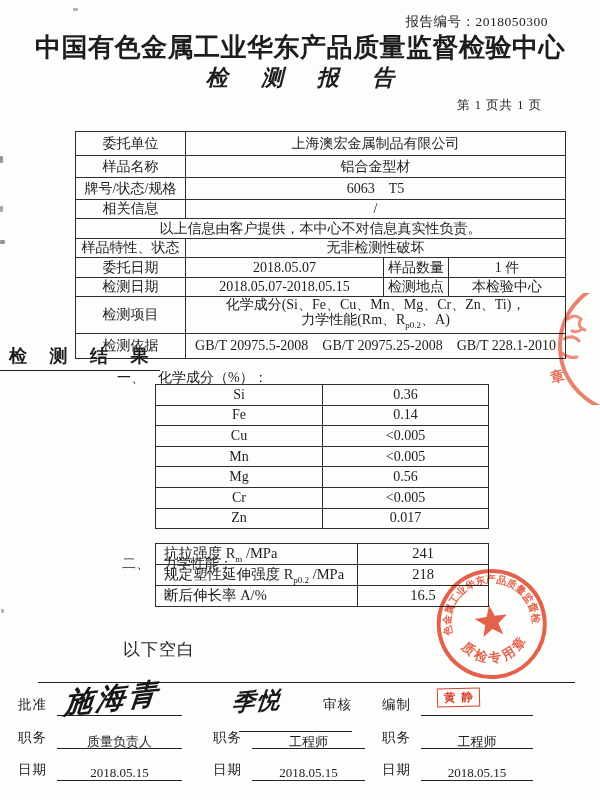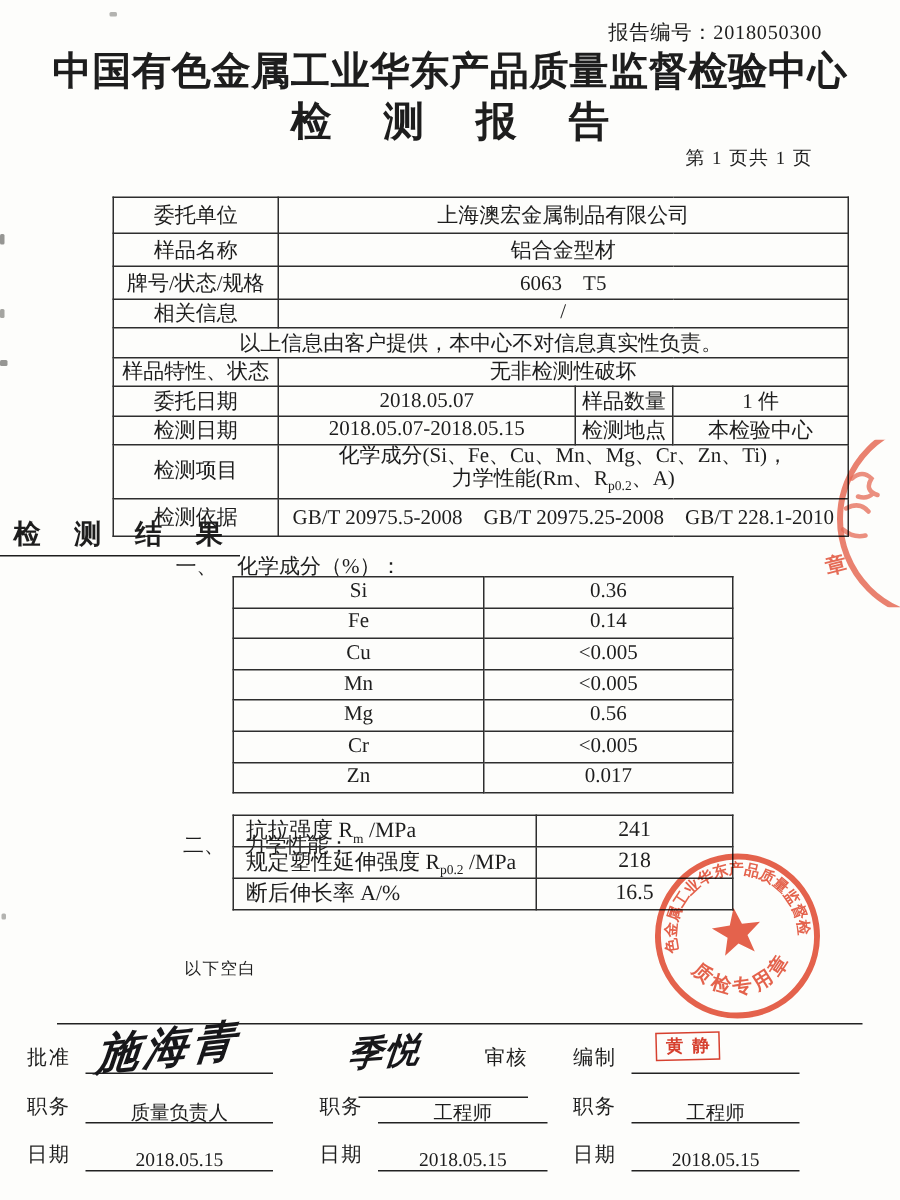--- a/index.html
+++ b/index.html
@@ -2,21 +2,21 @@
 <html><head>
 <meta charset="utf-8">
 <style>
   html,body{margin:0;padding:0;}
   body{width:600px;height:800px;background:#fdfdfb;font-family:"Liberation Serif","DejaVu Serif",serif;color:#1d1d1d;}
   .page{position:relative;width:600px;height:800px;overflow:hidden;}
 
   
   #report-no{position:absolute;top:13px;right:52px;font-size:13.5px;letter-spacing:.5px;}
   #org-title{position:absolute;top:30px;left:0;width:600px;text-align:center;font-size:26px;font-weight:bold;letter-spacing:.5px;white-space:nowrap;}
-  #report-title{position:absolute;top:63px;left:0;width:600px;text-align:center;font-size:27px;font-weight:bold;letter-spacing:14px;padding-left:14px;box-sizing:border-box;}
+  #report-title{position:absolute;top:63px;left:0;width:600px;text-align:center;font-size:22px;font-weight:bold;letter-spacing:14px;padding-left:14px;box-sizing:border-box;font-style:italic;}
   #page-indicator{position:absolute;top:97px;right:58px;font-size:12.5px;letter-spacing:1px;}
 
   
   table{border-collapse:collapse;table-layout:fixed;}
   #info-table{position:absolute;left:75px;top:131px;width:490px;font-size:14px;}
   #info-table td{border:1.4px solid #2e2e2e;text-align:center;padding:0 2px;overflow:hidden;}
   .r24{height:24px}.r22{height:22px}.r18{height:18px}.r20{height:20px}.r19{height:19px}.r30{height:32px}.r25{height:25px}
   .two-line div{line-height:15px;}
 
   
@@ -26,21 +26,21 @@
   #chem-heading{left:117px;top:369px;}
   #mech-heading{left:122px;top:555px;}
   .sec-no{margin-right:13px;}
   #chem-table{position:absolute;left:155px;top:384px;width:333px;font-size:14px;}
   #chem-table td{border:1.4px solid #2e2e2e;text-align:center;height:19.6px;padding:0;}
   #mech-table{position:absolute;left:155px;top:543px;width:333px;font-size:14.5px;}
   #mech-table td{border:1.4px solid #2e2e2e;height:19.6px;padding:0;}
   #mech-table td.mlab{text-align:left;padding-left:8px;}
   #mech-table td.mval{text-align:center;}
   sub{font-size:9px;}
-  #below-blank{position:absolute;left:123px;top:638px;font-size:11px;letter-spacing:1px;}
+  #below-blank{position:absolute;left:123px;top:638px;font-size:17px;letter-spacing:1px;}
 
   
   #seal-big{position:absolute;left:434px;top:566px;mix-blend-mode:multiply;opacity:.93;transform:rotate(-8deg);}
   #seal-partial{position:absolute;right:0;top:293px;width:62px;height:112px;overflow:hidden;mix-blend-mode:multiply;opacity:.88;}
   #name-stamp{position:absolute;left:437px;top:688px;border:1.6px solid #d6402f;color:#d6402f;font-size:11.5px;font-weight:bold;letter-spacing:6px;padding:1px 0 1px 6px;transform:rotate(-1.5deg);background:rgba(255,255,255,0);}
 
   
   #sign-line{position:absolute;left:38px;top:682px;width:537px;border-top:1.9px solid #222;}
   .srow{position:absolute;display:flex;align-items:flex-end;font-size:13.5px;}
   .slabel{letter-spacing:1px;padding-bottom:2px;}

